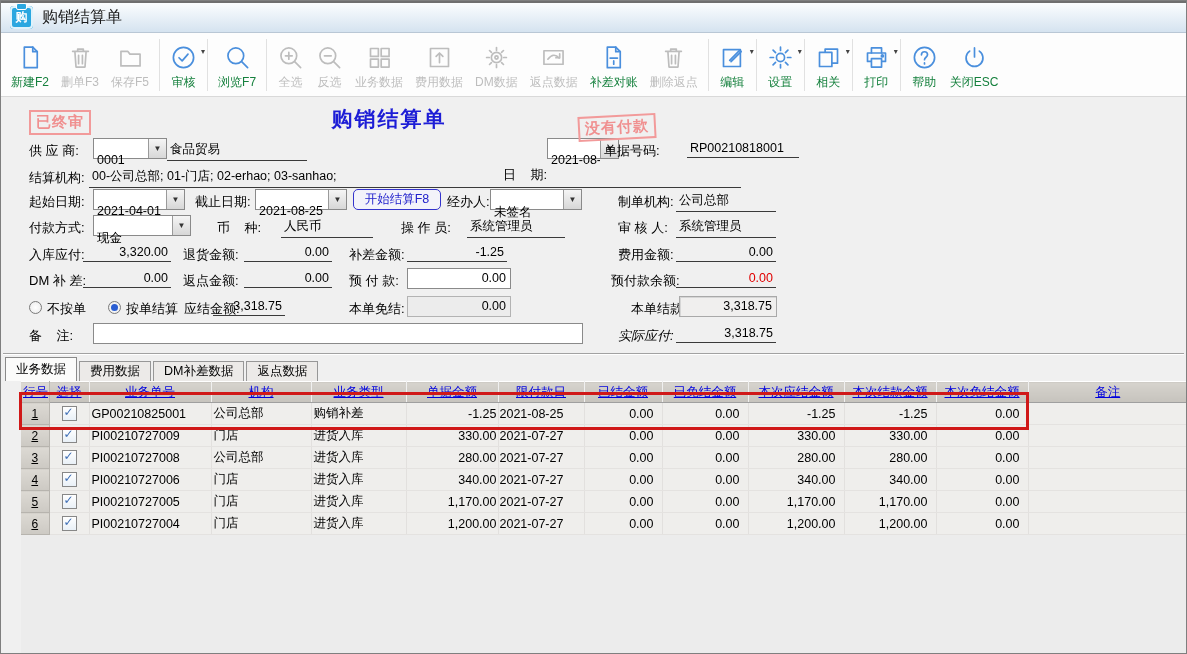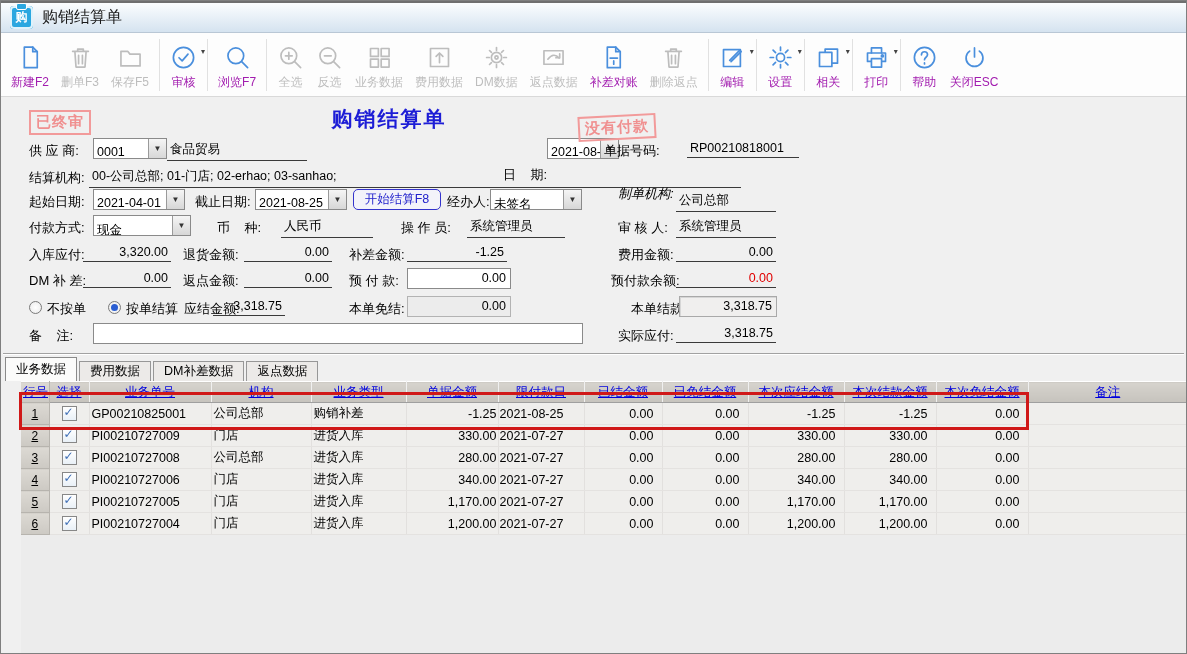--- a/index.html
+++ b/index.html
@@ -20,34 +20,34 @@
   .app-icon::before { content:""; position:absolute; top:-3px; left:6px; right:6px; height:5px;
     background:#2ba7e0; border:1px solid #fff; border-radius:2px; }
   .title-text { font-size:16px; color:#1b1b1b; }
   
   .toolbar { position:absolute; top:32px; left:0; right:0; height:64px; background:#fdfdfd;
     border-bottom:1px solid #d9d9d9; display:flex; align-items:stretch; padding:1px 2px 0 4px;
     box-sizing:border-box; }
   .tb-item { position:relative; display:flex; flex-direction:column; align-items:center;
     justify-content:flex-end; padding:3px 6px 5px; color:#4a8fdd; cursor:default; }
   .tb-ic svg { width:27px; height:27px; display:block; }
-  .tb-lb { font-size:12px; color:#a21caf; margin-top:3px; white-space:nowrap; }
+  .tb-lb { font-size:12px; color:#15803d; margin-top:3px; white-space:nowrap; }
   .tb-item.disabled { color:#bdbdbd; }
   .tb-item.disabled .tb-lb { color:#bdbdbd; }
   .tb-caret { position:absolute; right:-2px; top:13px; font-size:8px; color:#444; }
   .tb-sep { width:1px; background:#e1e1e1; margin:5px 4px; }
   
   .flabel { position:absolute; font-size:13px; color:#000; white-space:pre; }
   .uval { position:absolute; font-size:12.5px; color:#000; border-bottom:1px solid #3a3a3a;
     padding:0 3px 2px; white-space:nowrap; overflow:hidden; box-sizing:border-box; }
   .uval.right { text-align:right; }
   .red-text { color:#e00000 !important; }
   .combo { position:absolute; height:21px; background:#fff; border:1px solid #8a8a8a;
     display:flex; box-sizing:border-box; }
-  .combo-text { flex:1; font-size:12.5px; padding:6px 3px; white-space:nowrap; overflow:hidden; }
+  .combo-text { flex:1; font-size:12.5px; padding:14px 3px; white-space:nowrap; overflow:hidden; }
   .combo-btn { width:17px; background:linear-gradient(#f5f5f5,#d7d7d7); border-left:1px solid #9a9a9a;
     font-size:8px; color:#333; display:flex; align-items:center; justify-content:center; }
   .inputbox { position:absolute; background:#fff; border:1px solid #8a8a8a; height:21px;
     font-size:12.5px; padding:2px 4px; box-sizing:border-box; white-space:nowrap; }
   .inputbox.right { text-align:right; }
   .inputbox.gray { background:#ececec; border-color:#b3b3b3; }
   .inputbox.gray3d { background:#f0efee; border:1px solid #a9a9a9; box-shadow:inset 1px 1px 0 #d6d6d6; }
   .btn-settle { position:absolute; left:352px; top:188px; width:88px; height:21px;
     border:1px solid #3333cc; border-radius:5px; color:#2222cc; background:#f3f3fa;
     font-size:12.5px; display:flex; align-items:center; justify-content:center; box-sizing:border-box; }
@@ -329,21 +329,21 @@
   <div class="combo" style="left:254px;top:188px;width:92px;">
     <span class="combo-text">2021-08-25</span>
     <span class="combo-btn">▼</span>
   </div>
   <div class="btn-settle">开始结算F8</div>
   <div class="flabel" style="left:446px;top:192px;">经办人:</div>
   <div class="combo" style="left:489px;top:188px;width:92px;gap:12px;">
     <span class="combo-text">未签名</span>
     <span class="combo-btn">▼</span>
   </div>
-  <div class="flabel" style="left:617px;top:184px;font-style:italic;">制单机构:</div>
+  <div class="flabel" style="left:617px;top:192px;">制单机构:</div>
   <div class="uval" style="left:675px;top:191px;width:100px;">公司总部</div>
 
   <div class="flabel" style="left:28px;top:218px;">付款方式:</div>
   <div class="combo" style="left:92px;top:214px;width:98px;">
     <span class="combo-text">现金</span>
     <span class="combo-btn">▼</span>
   </div>
   <div class="flabel" style="left:216px;top:218px;">币    种:</div>
   <div class="uval" style="left:280px;top:217px;width:92px;">人民币</div>
   <div class="flabel" style="left:400px;top:218px;">操 作 员:</div>
@@ -377,21 +377,21 @@
   <span class="radio-label" style="left:125px;top:299px;">按单结算</span>
   <div class="flabel" style="left:183px;top:299px;">应结金额:</div>
   <div class="uval right" style="left:212px;top:298px;width:72px;">3,318.75</div>
   <div class="flabel" style="left:348px;top:299px;">本单免结:</div>
   <div class="inputbox right gray" style="left:406px;top:295px;width:104px;">0.00</div>
   <div class="flabel" style="left:630px;top:299px;">本单结款:</div>
   <div class="inputbox right gray3d" style="left:678px;top:295px;width:98px;">3,318.75</div>
 
   <div class="flabel" style="left:28px;top:326px;">备    注:</div>
   <div class="inputbox" style="left:92px;top:322px;width:490px;"></div>
-  <div class="flabel" style="left:617px;top:326px;">实际应付:</div>
+  <div class="flabel" style="left:617px;top:326px;font-style:italic;">实际应付:</div>
   <div class="uval right" style="left:675px;top:325px;width:100px;">3,318.75</div>
 
   <div class="divider"></div>
 
   <div class="tabs">
       <div class="tab active">业务数据</div>
       <div class="tab">费用数据</div>
       <div class="tab">DM补差数据</div>
       <div class="tab">返点数据</div>
     </div>

